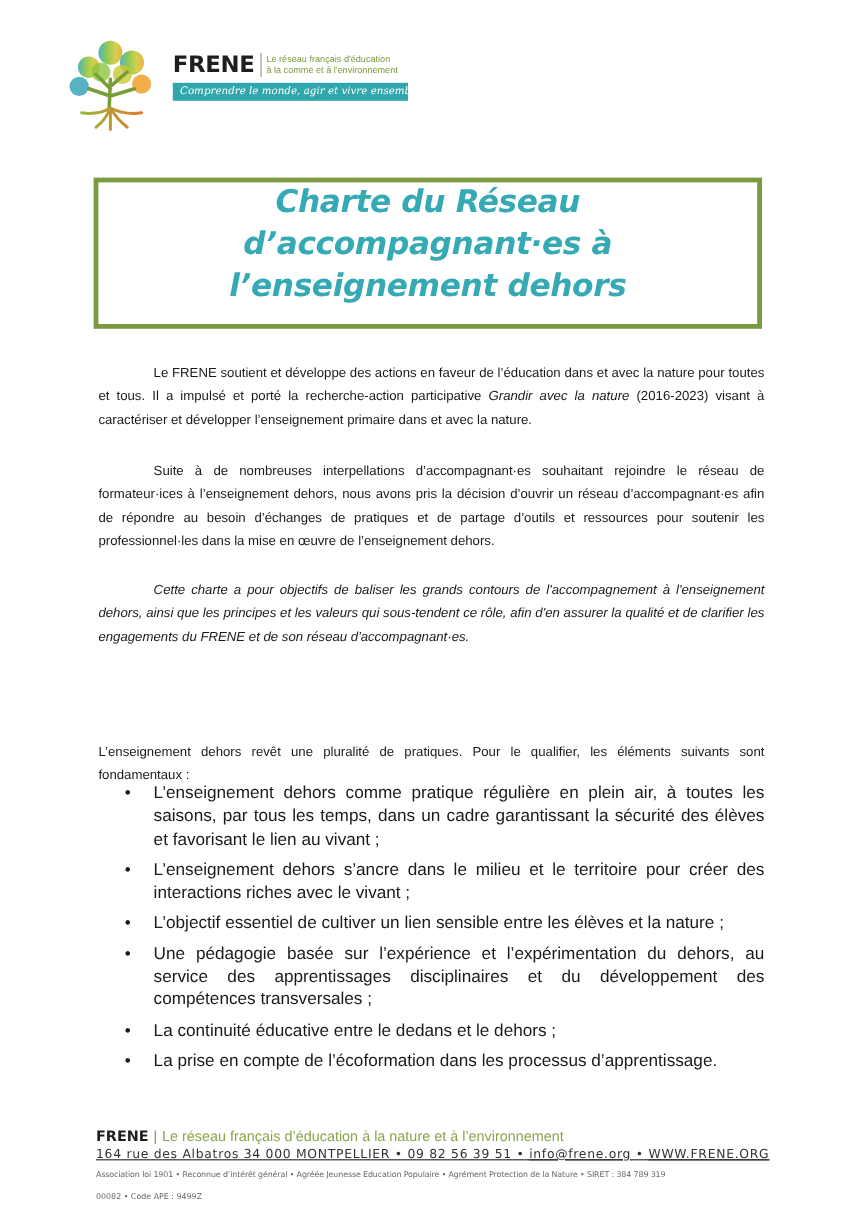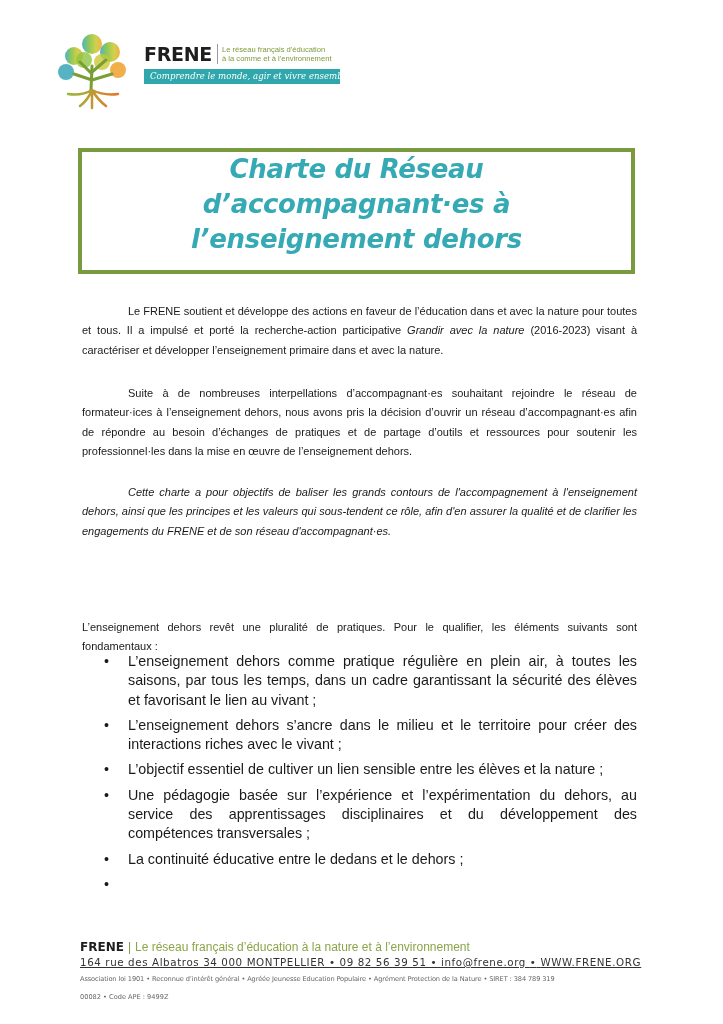--- a/index.html
+++ b/index.html
@@ -133,21 +133,21 @@
   <div class="body p4">
     <p>L’enseignement dehors revêt une pluralité de pratiques. Pour le qualifier, les éléments suivants sont fondamentaux :</p>
   </div>
 
   <ul class="bullets">
     <li><span class="bullet-dot">•</span><span>L’enseignement dehors comme pratique régulière en plein air, à toutes les saisons, par tous les temps, dans un cadre garantissant la sécurité des élèves et favorisant le lien au vivant ;</span></li>
     <li><span class="bullet-dot">•</span><span>L’enseignement dehors s’ancre dans le milieu et le territoire pour créer des interactions riches avec le vivant ;</span></li>
     <li><span class="bullet-dot">•</span><span>L’objectif essentiel de cultiver un lien sensible entre les élèves et la nature ;</span></li>
     <li><span class="bullet-dot">•</span><span>Une pédagogie basée sur l’expérience et l’expérimentation du dehors, au service des apprentissages disciplinaires et du développement des compétences transversales ;</span></li>
     <li><span class="bullet-dot">•</span><span>La continuité éducative entre le dedans et le dehors ;</span></li>
-    <li><span class="bullet-dot">•</span></li>
+    <li><span class="bullet-dot">•</span><span>La prise en compte de l’écoformation dans les processus d’apprentissage.</span></li>
   </ul>
 
   <div class="footer f1">
     <span class="fn">FRENE</span><span class="fsep">|</span><span class="ft">Le réseau français d’éducation à la nature et à l’environnement</span>
   </div>
   <div class="footer f2">
     <span>164 rue des Albatros 34 000 MONTPELLIER • 09 82 56 39 51 •</span>
     <a>info@frene.org</a>
     <span>•</span>
     <a>WWW.FRENE.ORG</a>

